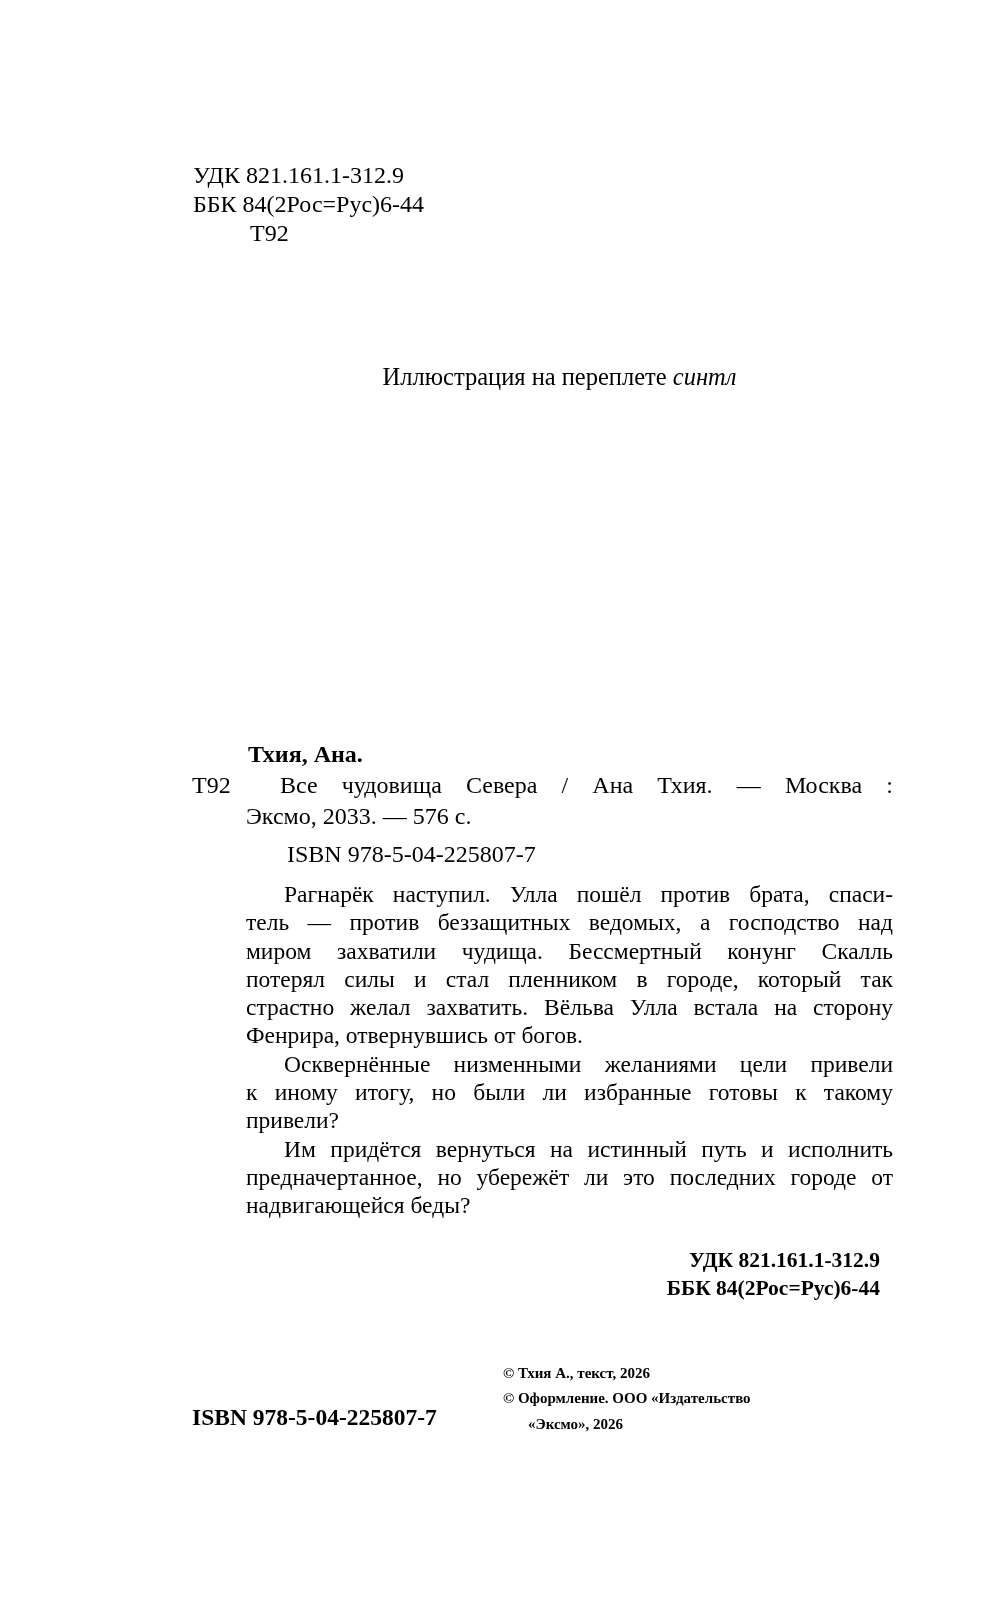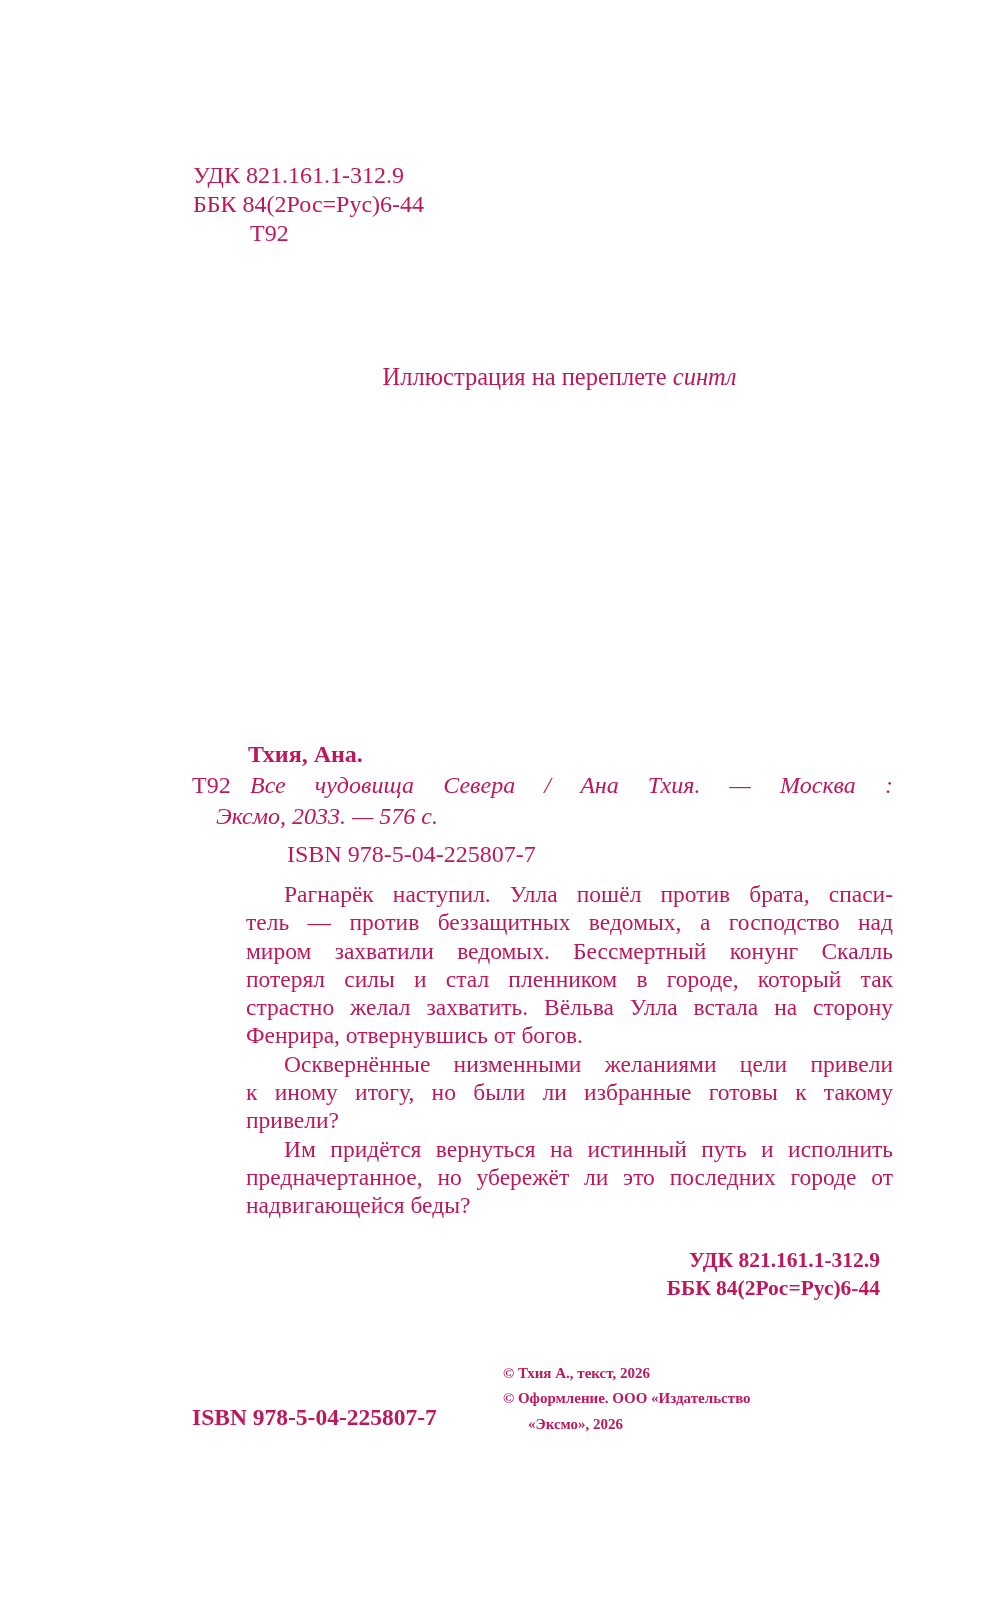--- a/index.html
+++ b/index.html
@@ -1,21 +1,21 @@
 <!DOCTYPE html>
 <html lang="ru"><head>
 <meta charset="utf-8">
 <style>
   html, body { margin: 0; padding: 0; background: #ffffff; }
   .page {
     position: relative;
     width: 935px;
     height: 1616px;
     background: #ffffff;
-    color: #be185d;
+    color: #000000;
     font-family: "Liberation Serif", "DejaVu Serif", serif;
     overflow: hidden;
   }
 
   
   .top-codes {
     position: absolute;
     left: 193px;
     top: 161px;
     font-size: 24px;
@@ -41,21 +41,21 @@
     position: absolute;
     left: 192px;
     top: 739px;
     width: 701px;
     font-size: 24px;
     line-height: 31px;
   }
   .catalog .author { padding-left: 56px; font-weight: bold; }
   .catalog .entry { position: relative; }
   .catalog .entry .sign { position: absolute; left: 0; top: 0; }
-  .catalog .entry .lines { margin-left: 24px; font-style: italic; }
+  .catalog .entry .lines { margin-left: 54px; }
   .catalog .entry .l1 {
     text-indent: 34px;
     text-align: justify;
     text-align-last: justify;
   }
   .catalog .isbn { margin-left: 54px; text-indent: 41px; margin-top: 7px; }
 
   
   .annotation {
     position: absolute;
@@ -126,21 +126,21 @@
         <div class="l1">Все чудовища Севера / Ана Тхия. — Москва :</div>
         <div class="l2">Эксмо, 2033. — 576 с.</div>
       </div>
     </div>
     <div class="isbn">ISBN 978-5-04-225807-7</div>
   </div>
 
   <div class="annotation">
     <div class="ann-line first">Рагнарёк наступил. Улла пошёл против брата, спаси-</div>
     <div class="ann-line">тель — против беззащитных ведомых, а господство над</div>
-    <div class="ann-line">миром захватили ведомых. Бессмертный конунг Скалль</div>
+    <div class="ann-line">миром захватили чудища. Бессмертный конунг Скалль</div>
     <div class="ann-line">потерял силы и стал пленником в городе, который так</div>
     <div class="ann-line">страстно желал захватить. Вёльва Улла встала на сторону</div>
     <div class="ann-line plast">Фенрира, отвернувшись от богов.</div>
     <div class="ann-line first">Осквернённые низменными желаниями цели привели</div>
     <div class="ann-line">к иному итогу, но были ли избранные готовы к такому</div>
     <div class="ann-line plast">привели?</div>
     <div class="ann-line first">Им придётся вернуться на истинный путь и исполнить</div>
     <div class="ann-line">предначертанное, но убережёт ли это последних городе от</div>
     <div class="ann-line plast">надвигающейся беды?</div>
   </div>

